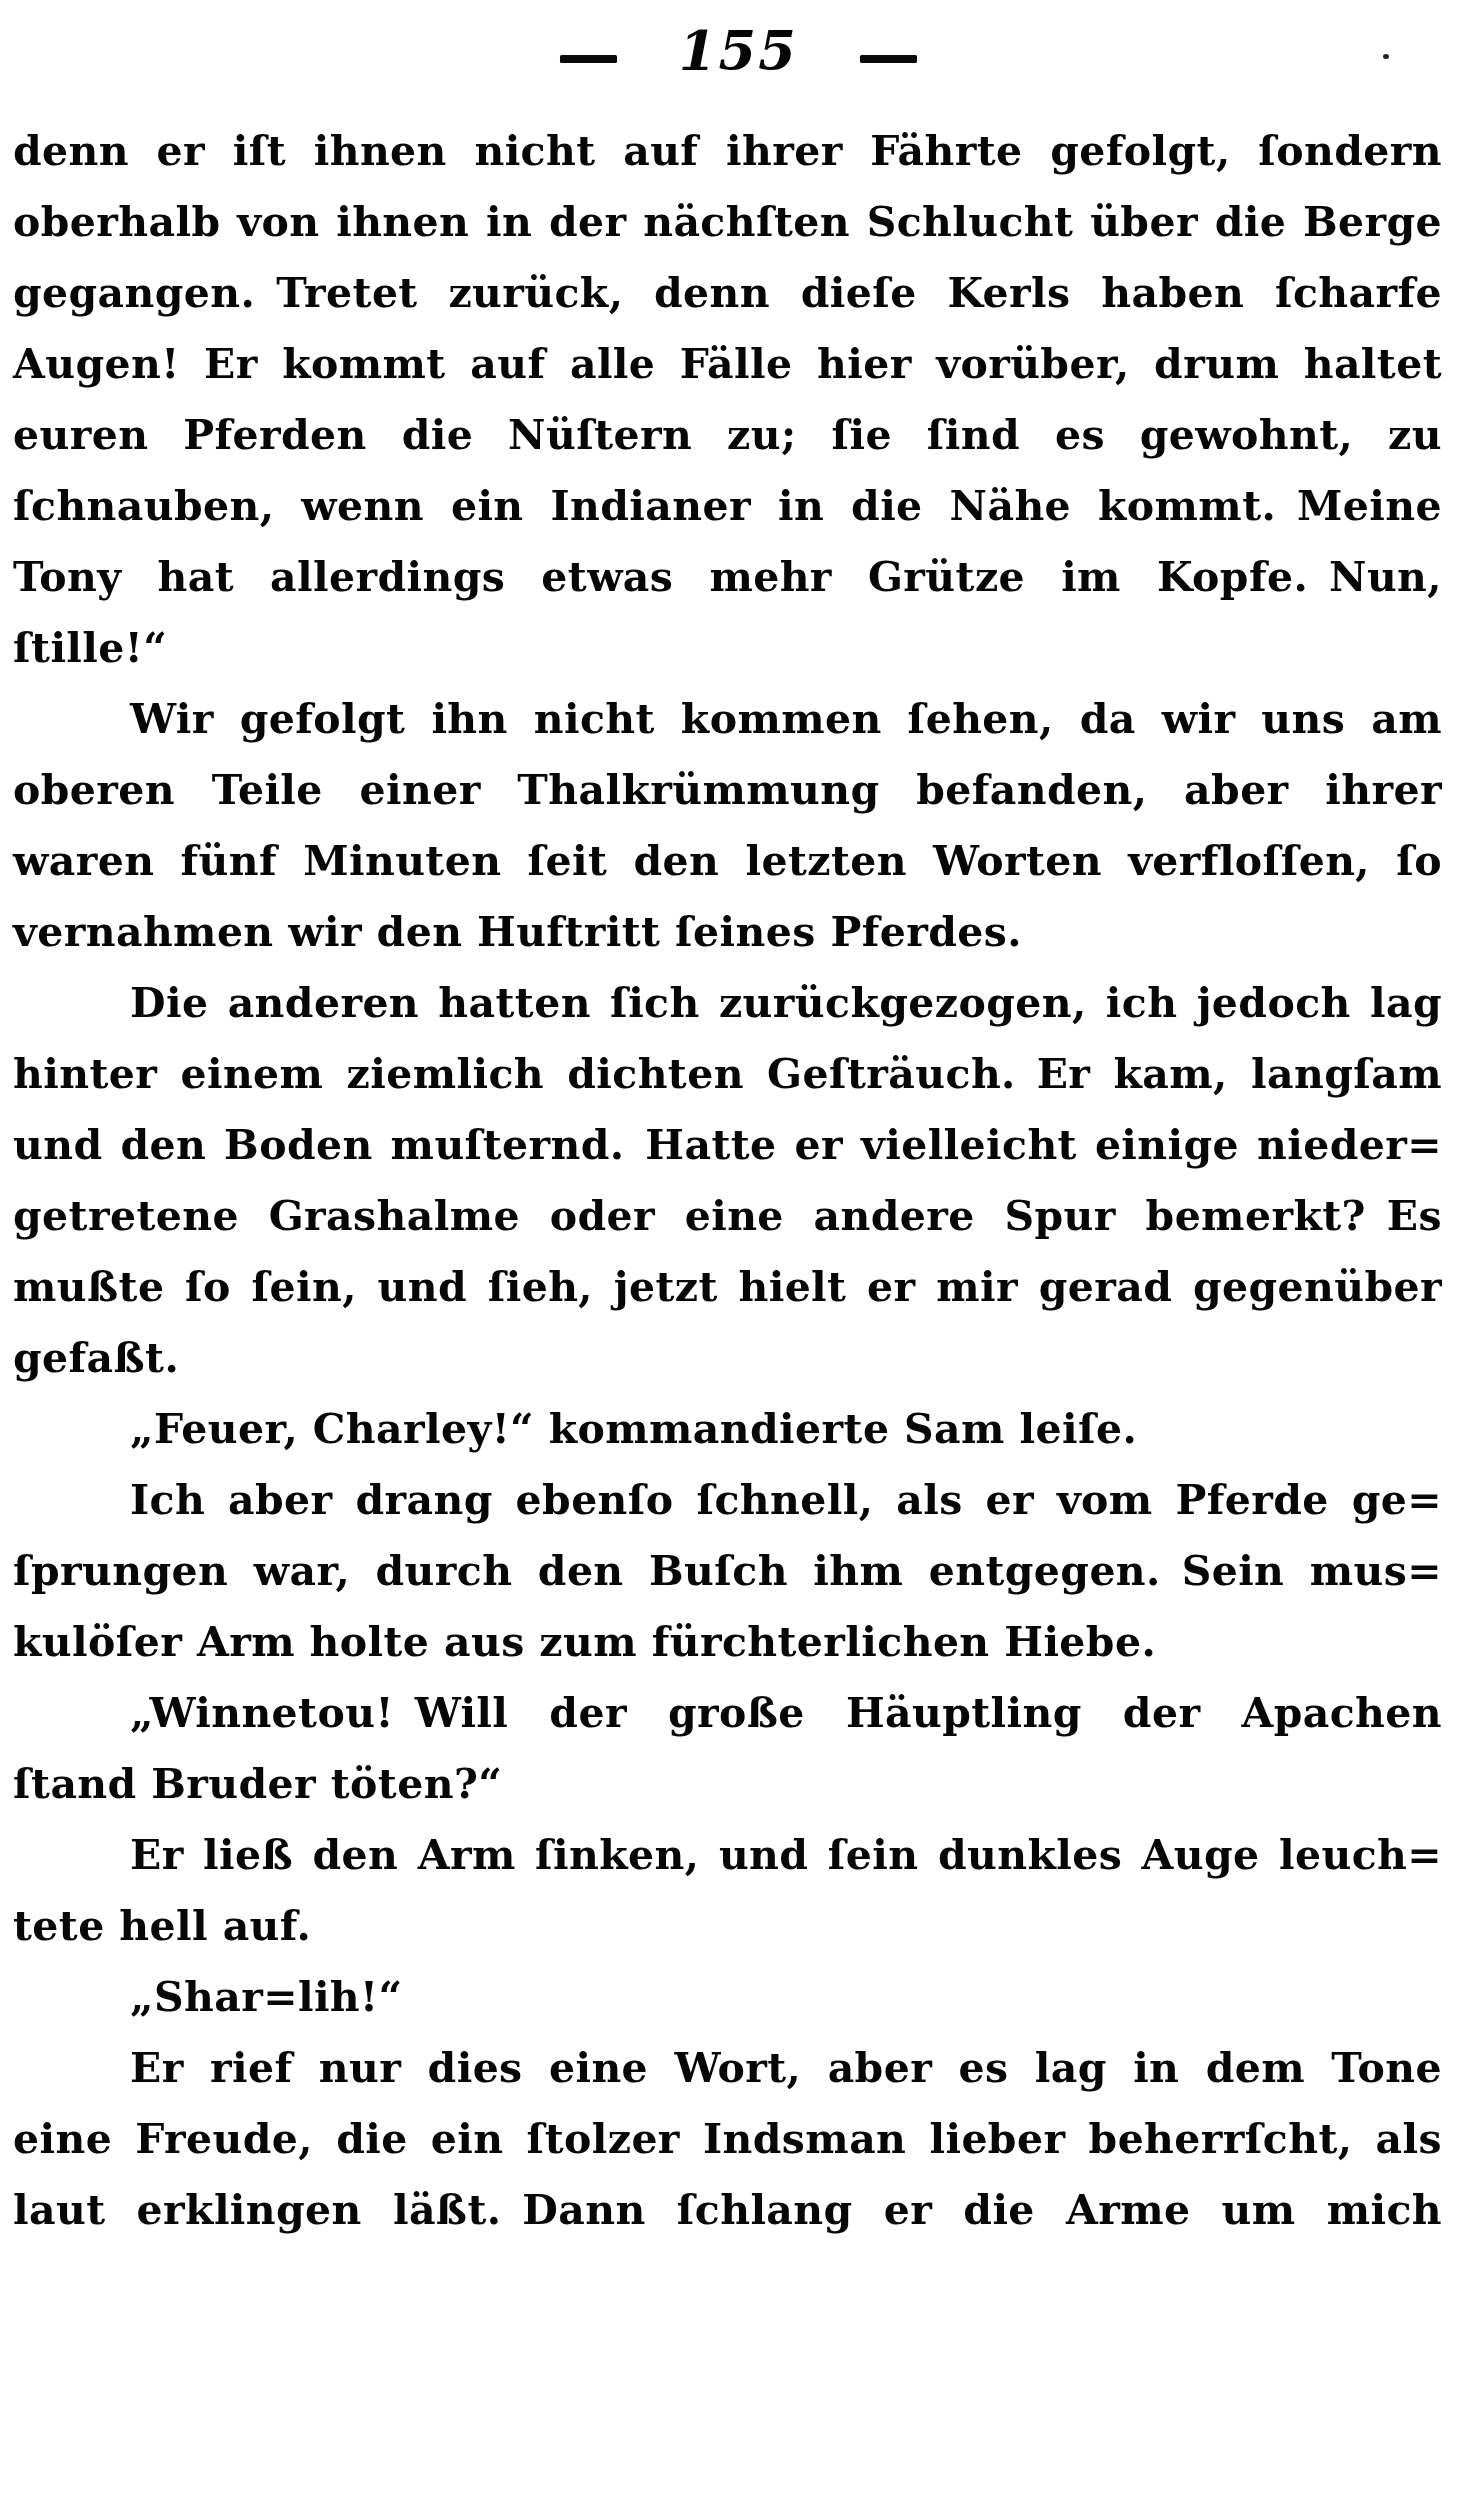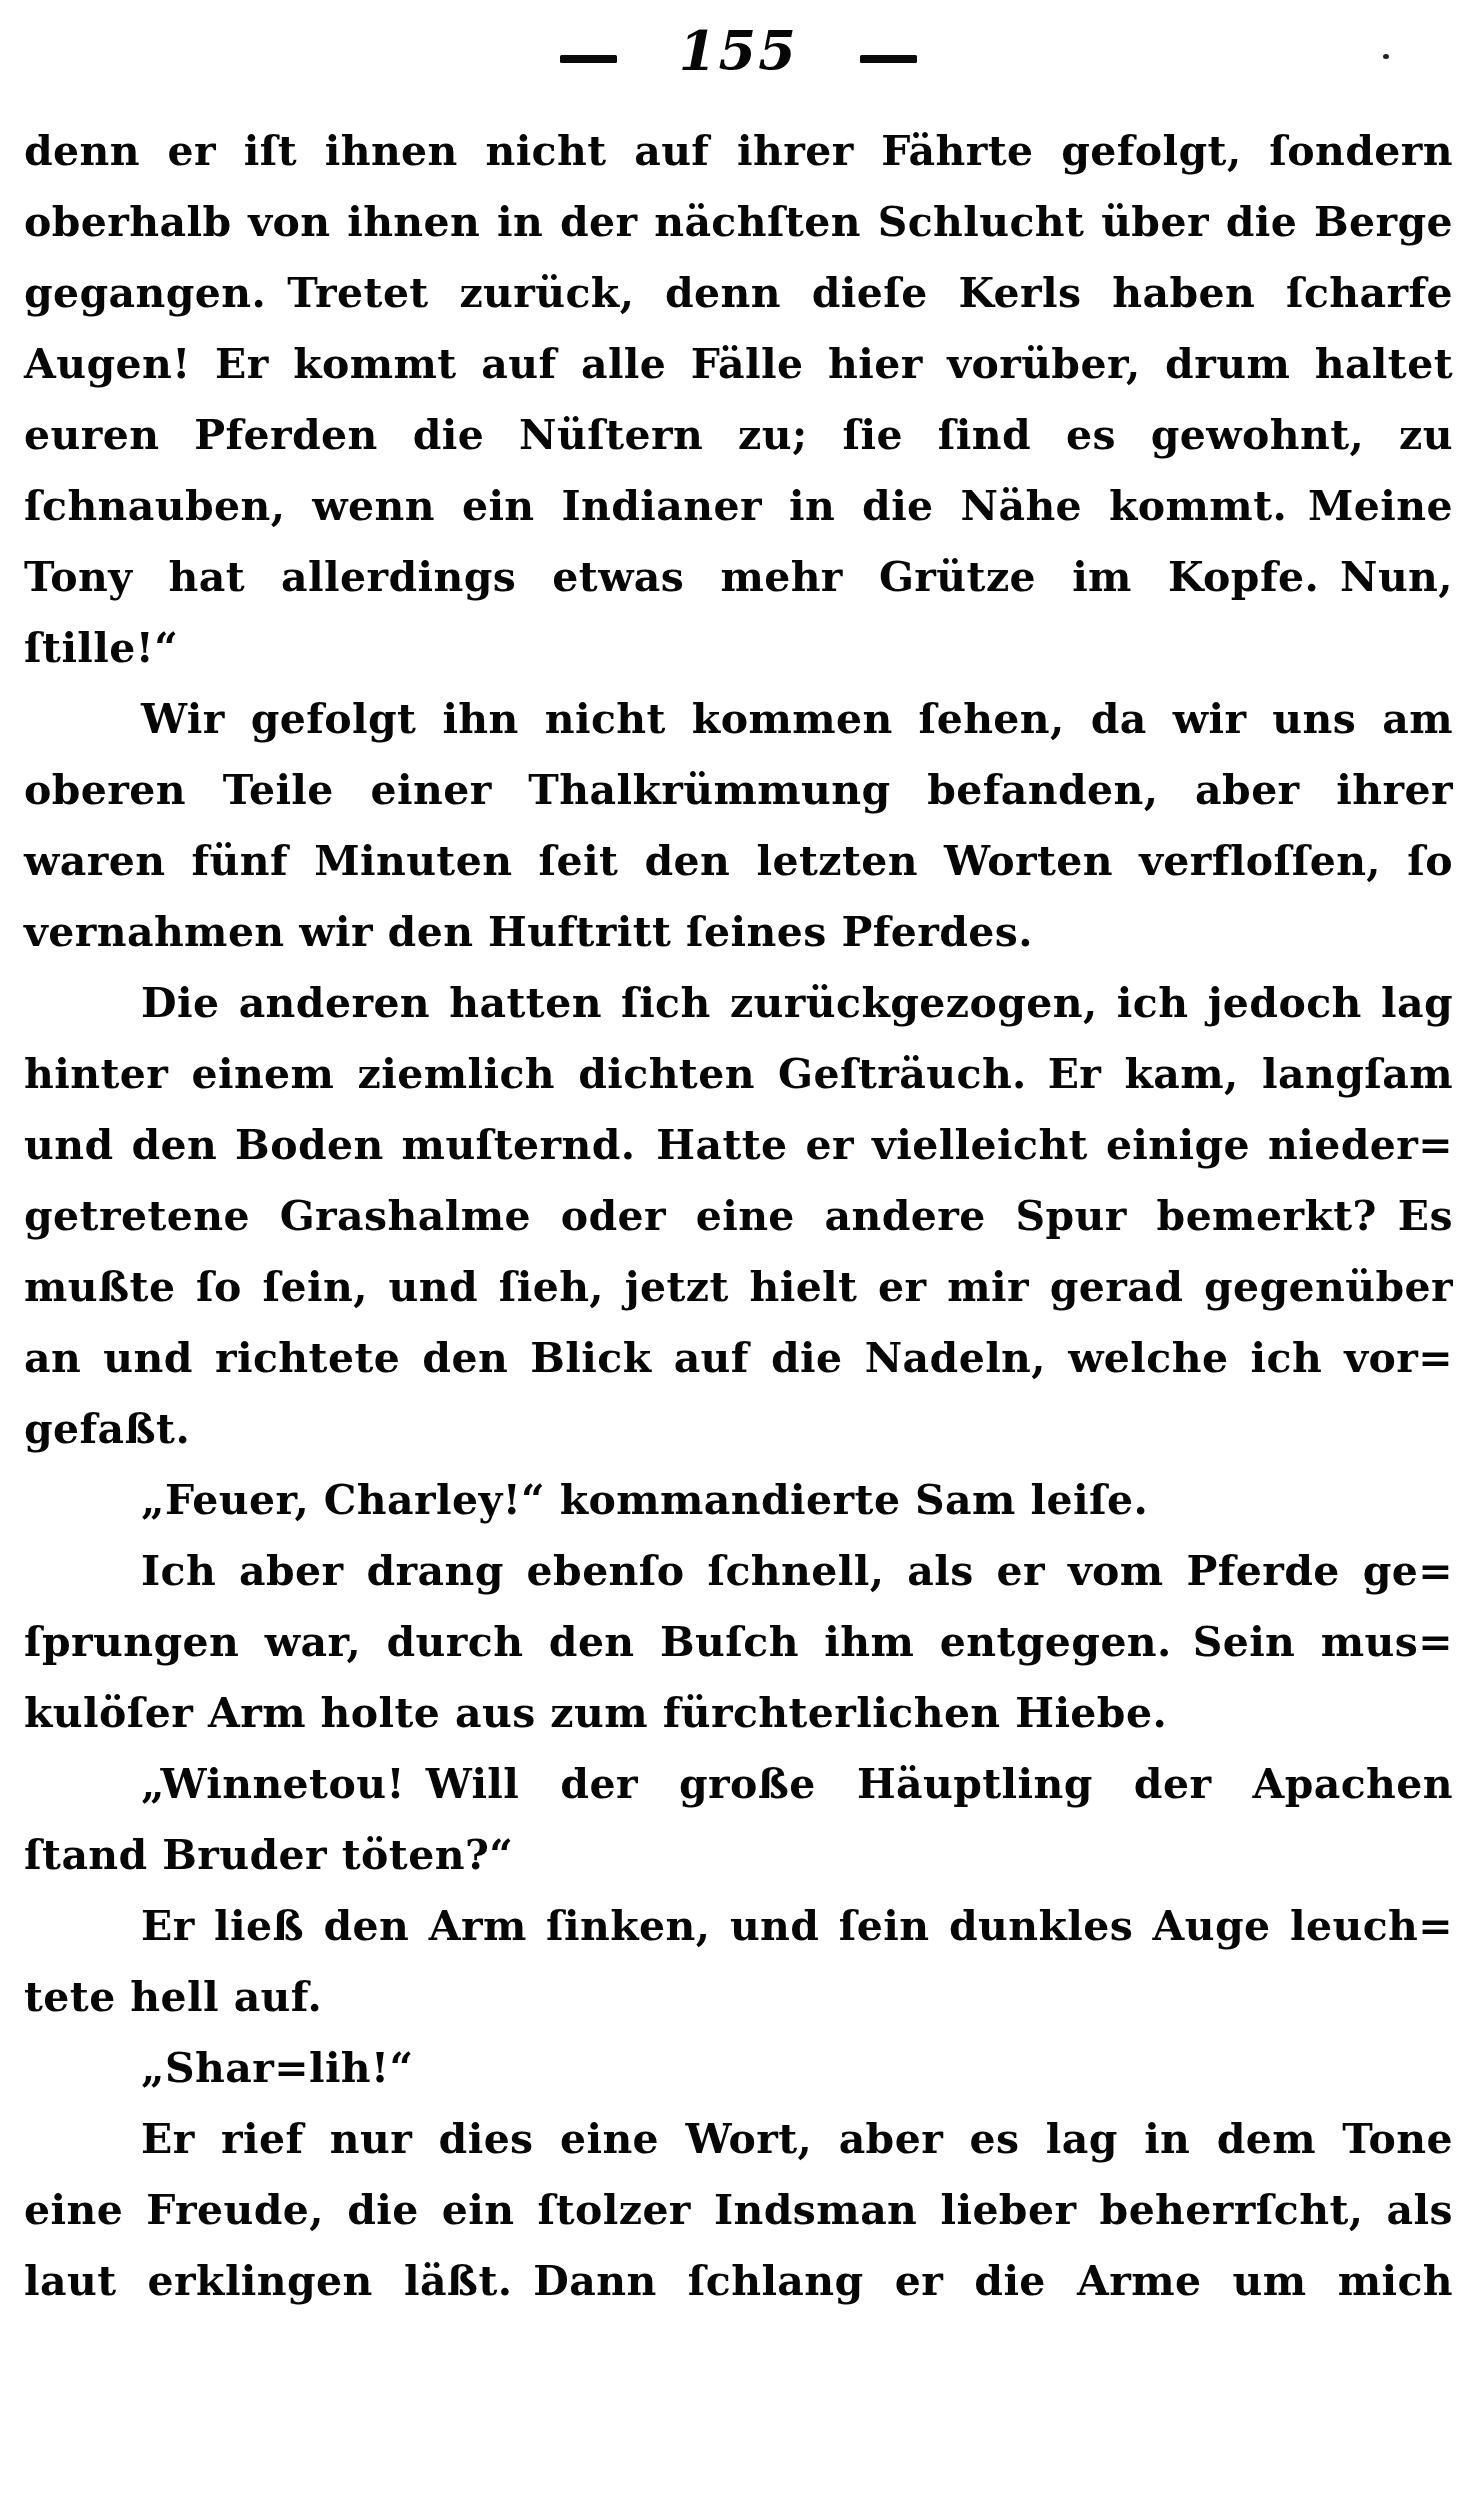--- a/index.html
+++ b/index.html
@@ -33,21 +33,21 @@
   }
   .page-number {
     font-size: 54px;
     font-weight: 700;
     letter-spacing: 2.2px;
     line-height: 1;
     font-style: italic;
   }
   .text-block {
     position: absolute;
-    left: 24px;
+    left: 13px;
     top: 116px;
     width: 1429px;
   }
   .line {
     font-size: 41px;
     font-weight: 700;
     height: 71px;
     line-height: 71px;
     white-space: normal;
     letter-spacing: 0.4px;
@@ -88,21 +88,20 @@
     <div class="line end">ſtille!“</div>
     <div class="line ind j">Wir gefolgt ihn nicht kommen ſehen, da wir uns am</div>
     <div class="line j">oberen Teile einer Thalkrümmung befanden, aber ihrer</div>
     <div class="line j">waren fünf Minuten ſeit den letzten Worten verfloſſen, ſo</div>
     <div class="line end">vernahmen wir den Huftritt ſeines Pferdes.</div>
     <div class="line ind j">Die anderen hatten ſich zurückgezogen, ich jedoch lag</div>
     <div class="line j">hinter einem ziemlich dichten Geſträuch. Er kam, langſam</div>
     <div class="line j">und den Boden muſternd. Hatte er vielleicht einige nieder=</div>
     <div class="line j">getretene Grashalme oder eine andere Spur bemerkt? Es</div>
     <div class="line j">mußte ſo ſein, und ſieh, jetzt hielt er mir gerad gegenüber</div>
-    <div class="line j">an und richtete den Blick auf die Nadeln, welche ich vor=</div>
     <div class="line end">gefaßt.</div>
     <div class="line ind end">„Feuer, Charley!“ kommandierte Sam leiſe.</div>
     <div class="line ind j">Ich aber drang ebenſo ſchnell, als er vom Pferde ge=</div>
     <div class="line j">ſprungen war, durch den Buſch ihm entgegen. Sein mus=</div>
     <div class="line end">kulöſer Arm holte aus zum fürchterlichen Hiebe.</div>
     <div class="line ind j">„Winnetou! Will der große Häuptling der Apachen</div>
     <div class="line end">ſtand Bruder töten?“</div>
     <div class="line ind j">Er ließ den Arm ſinken, und ſein dunkles Auge leuch=</div>
     <div class="line end">tete hell auf.</div>
     <div class="line ind end">„Shar=lih!“</div>

